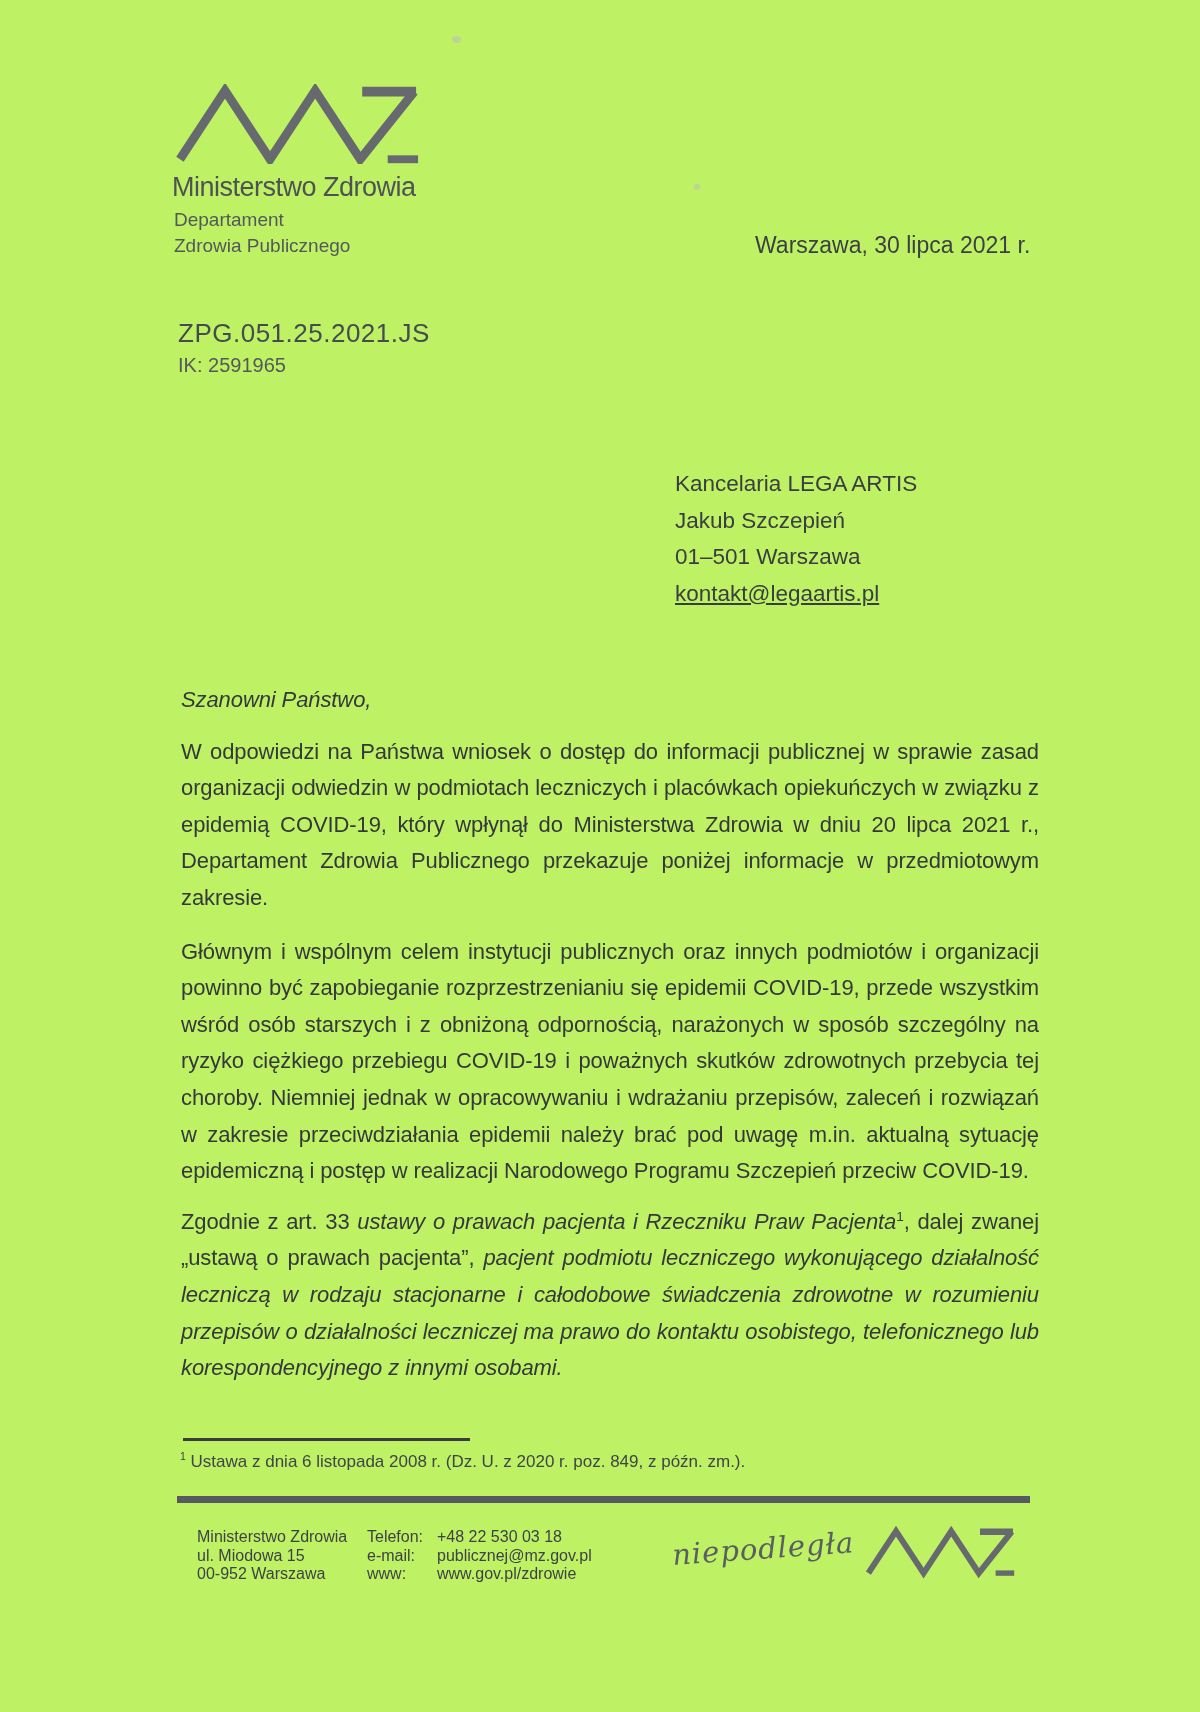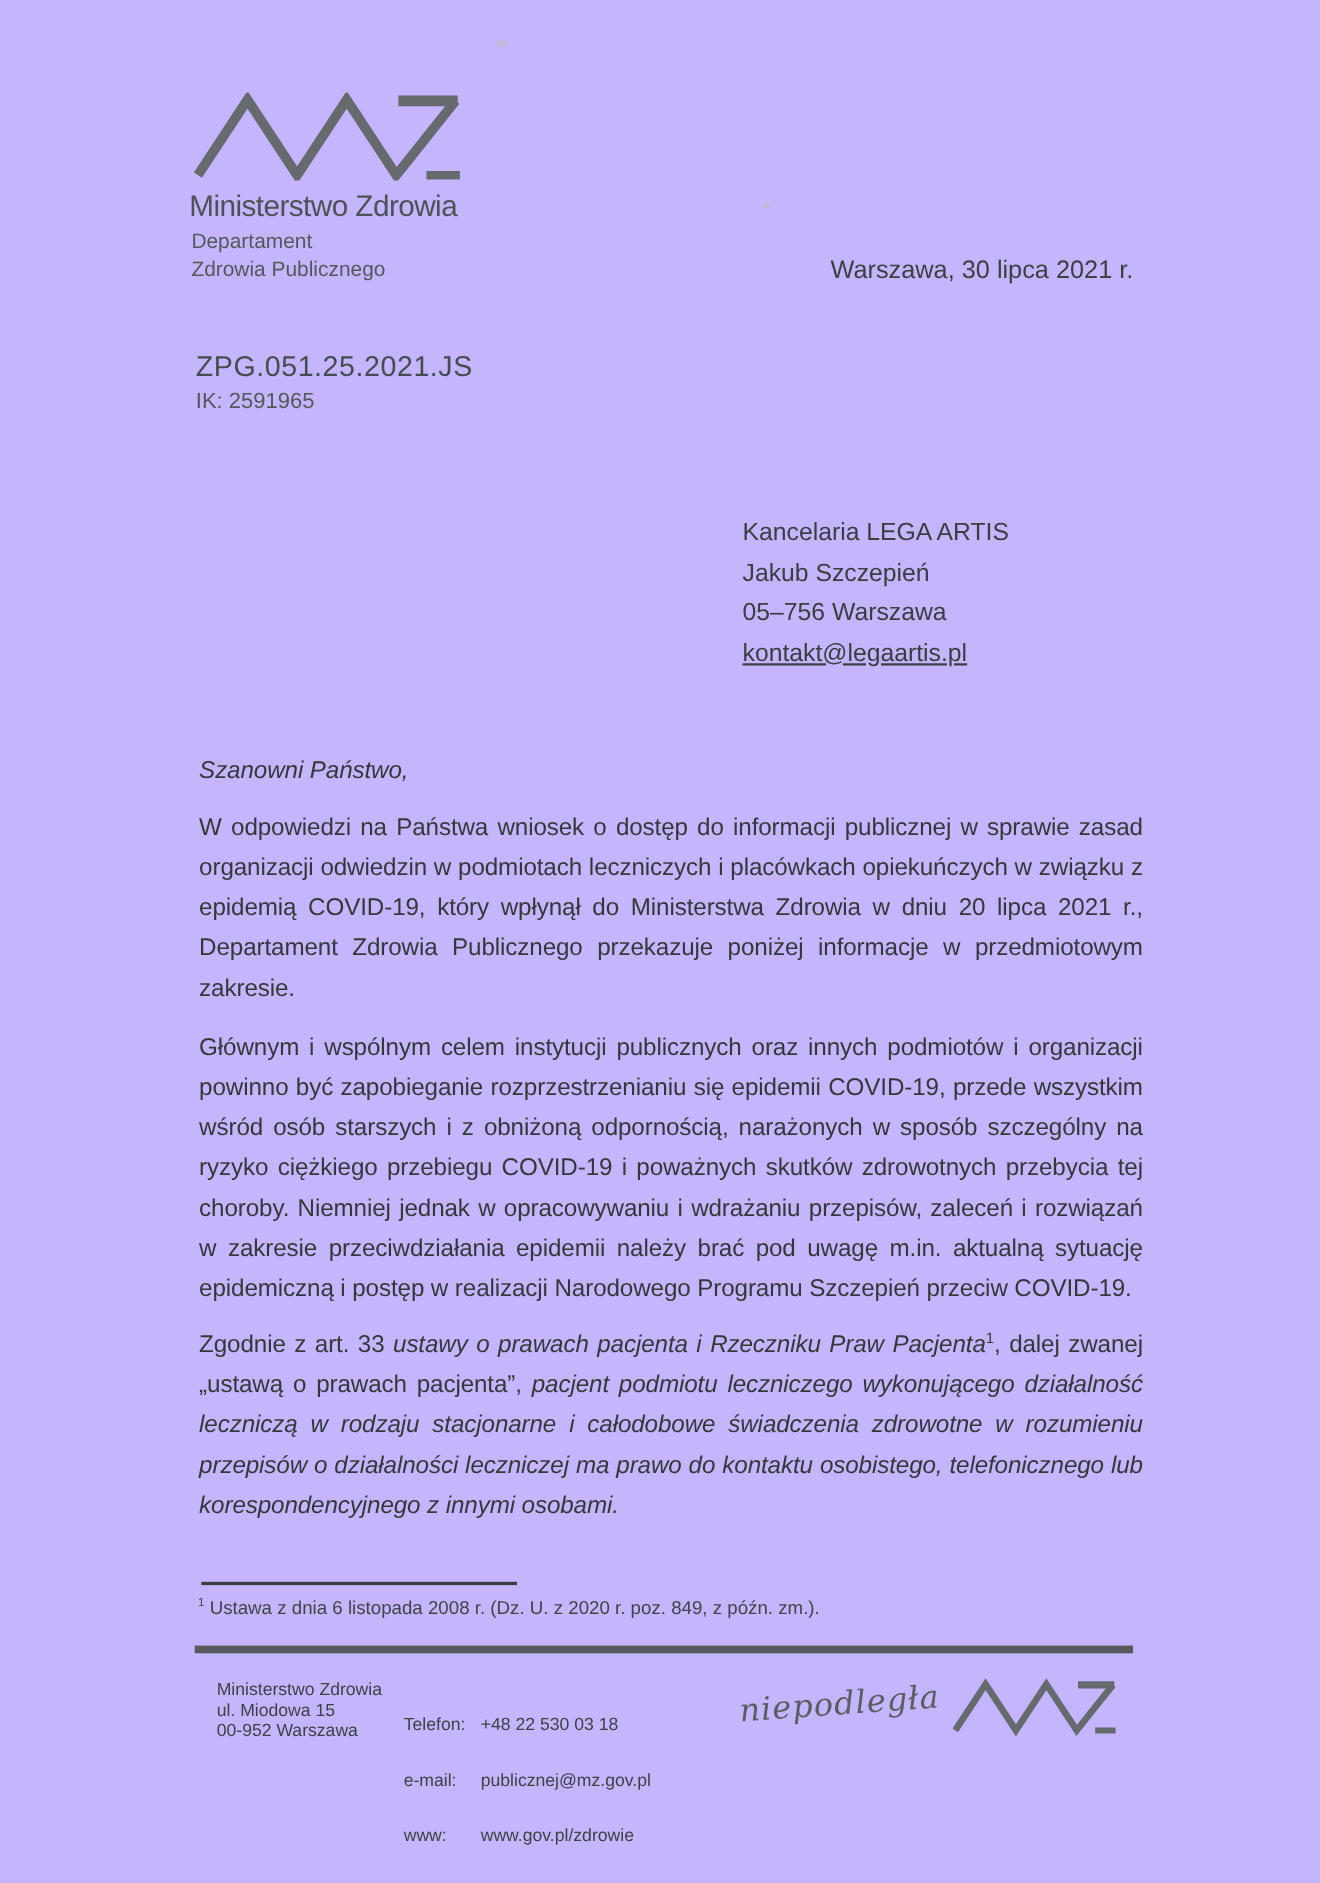--- a/index.html
+++ b/index.html
@@ -1,19 +1,19 @@
 <!DOCTYPE html>
 <html><head>
 <meta charset="utf-8">
 <style>
   html,body{margin:0;padding:0;background:#9a9a9a;}
   .page{
     position:relative;
     width:1200px;height:1712px;
-    background:#c4b5fd;
+    background:#bef264;
     margin:0 auto;
     overflow:hidden;
     font-family:"Liberation Sans", sans-serif;
     color:#35383b;
   }
   
   .logo{position:absolute;left:176px;top:84px;}
   .org-name{
     position:absolute;left:172px;top:172px;
     font-size:27px;letter-spacing:-0.5px;color:#4e5256;font-weight:400;
@@ -36,21 +36,21 @@
   .para2{margin-bottom:14px !important;}
   .body-block em{font-style:italic;}
   sup{font-size:0.62em;vertical-align:super;line-height:0;}
   
   .footnote-rule{position:absolute;left:183px;top:1438px;width:287px;height:3px;background:#3a3d40;}
   .footnote{position:absolute;left:180px;top:1452px;font-size:17px;color:#404448;}
   
   .footer-rule{position:absolute;left:177px;top:1496px;width:853px;height:7px;background:#56595d;}
   .footer-address{position:absolute;left:197px;top:1528px;font-size:16px;line-height:18.5px;color:#3e4246;}
   .footer-contact{position:absolute;left:367px;top:1528px;font-size:16px;line-height:18.5px;color:#3e4246;}
-  .footer-contact .row{display:flex;margin-top:32px;}
+  .footer-contact .row{display:flex;}
   .footer-contact .lbl{width:70px;}
   .wordmark{
     position:absolute;left:672px;top:1532px;width:170px;
     font-family:"DejaVu Serif", serif;font-style:italic;
     font-size:29px;color:#5a5e62;transform:rotate(-4deg);letter-spacing:1px;
   }
   .footer-logo{position:absolute;left:866px;top:1524px;}
   
   .speck{position:absolute;border-radius:50%;background:#b9bcbe;opacity:.55;}
   .speck.a{left:452px;top:36px;width:9px;height:7px;}
@@ -79,21 +79,21 @@
   </div>
 
   <div class="dateline">Warszawa, 30 lipca 2021 r.</div>
 
   <div class="ref">ZPG.051.25.2021.JS</div>
   <div class="ik">IK: 2591965</div>
 
   <div class="recipient">
     <div>Kancelaria LEGA ARTIS</div>
     <div>Jakub Szczepień</div>
-    <div>05–756 Warszawa</div>
+    <div>01–501 Warszawa</div>
     <div><span class="email">kontakt@legaartis.pl</span></div>
   </div>
 
   <div class="body-block">
     <p class="salutation">Szanowni Państwo,</p>
     <p class="para1">W odpowiedzi na Państwa wniosek o dostęp do informacji publicznej w sprawie zasad organizacji odwiedzin w podmiotach leczniczych i placówkach opiekuńczych w związku z epidemią COVID-19, który wpłynął do Ministerstwa Zdrowia w dniu 20 lipca 2021 r., Departament Zdrowia Publicznego przekazuje poniżej informacje w przedmiotowym zakresie.</p>
     <p class="para2">Głównym i wspólnym celem instytucji publicznych oraz innych podmiotów i organizacji powinno być zapobieganie rozprzestrzenianiu się epidemii COVID-19, przede wszystkim wśród osób starszych i z obniżoną odpornością, narażonych w sposób szczególny na ryzyko ciężkiego przebiegu COVID-19 i poważnych skutków zdrowotnych przebycia tej choroby. Niemniej jednak w opracowywaniu i wdrażaniu przepisów, zaleceń i rozwiązań w zakresie przeciwdziałania epidemii należy brać pod uwagę m.in. aktualną sytuację epidemiczną i postęp w realizacji Narodowego Programu Szczepień przeciw COVID-19.</p>
     <p class="para3"><span>Zgodnie z art. 33 </span><em>ustawy o prawach pacjenta i Rzeczniku Praw Pacjenta</em><sup>1</sup><span>, dalej zwanej „ustawą o prawach pacjenta”, </span><em>pacjent podmiotu leczniczego wykonującego działalność leczniczą w rodzaju stacjonarne i całodobowe świadczenia zdrowotne w rozumieniu przepisów o działalności leczniczej ma prawo do kontaktu osobistego, telefonicznego lub korespondencyjnego z innymi osobami.</em></p>
   </div>
 

